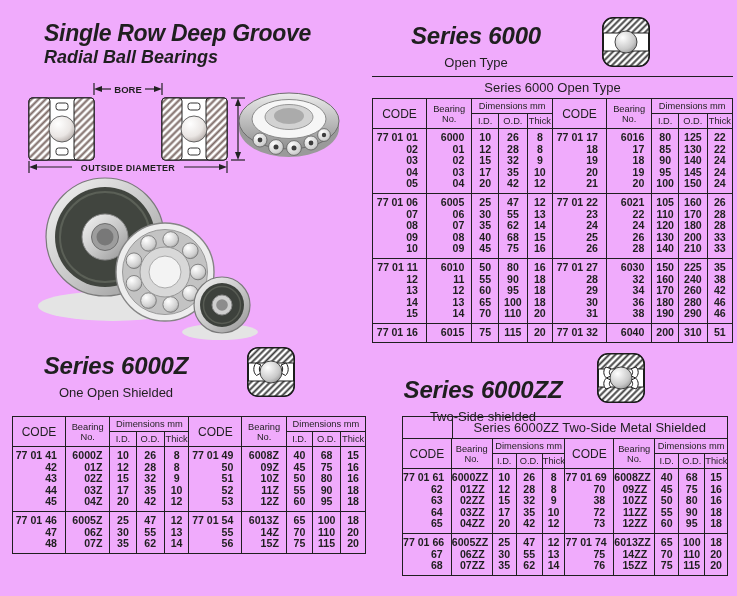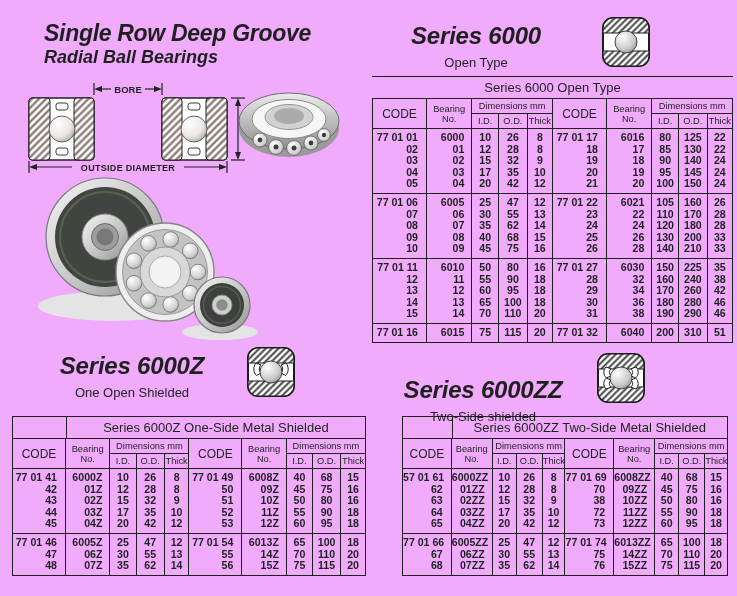--- a/index.html
+++ b/index.html
@@ -13,21 +13,21 @@
 
   
   .main-title{ left:44px; top:20px; }
   .main-title .t1{ font-size:23px; font-weight:bold; font-style:italic; letter-spacing:-0.3px; }
   .main-title .t2{ font-size:18px; font-weight:bold; font-style:italic; margin-top:0; }
 
   .series-head{ text-align:center; }
   .series-head .h{ font-size:24px; font-weight:bold; font-style:italic; letter-spacing:-0.2px; }
   .series-head .s{ font-size:13px; margin-top:5px; }
   .sh-6000{ left:396px; top:22px; width:160px; }
-  .sh-6000z{ left:52px; top:352px; width:160px; }
+  .sh-6000z{ left:36px; top:352px; width:160px; }
   .sh-6000zz{ left:403px; top:376px; width:160px; }
 
   .icon-6000{ left:601px; top:16px; }
   .icon-6000z{ left:246px; top:346px; }
   .icon-6000zz{ left:596px; top:352px; }
 
   
   .tbl{ position:absolute; }
   .tbl-open{ left:372px; top:76px; width:361px; }
   .tbl-z{ left:12px; top:416px; width:354px; }
@@ -513,24 +513,20 @@
     <path d="M12,2 h26 a10,10 0 0 1 10,10 v5 h-46 v-5 a10,10 0 0 1 10,-10 z" fill="url(#hic)" stroke="#1c1c1c" stroke-width="1.2"></path>
     <path d="M2,35 h46 v5 a10,10 0 0 1 -10,10 h-26 a10,10 0 0 1 -10,-10 z" fill="url(#hic)" stroke="#1c1c1c" stroke-width="1.2"></path>
     <path d="M10,15 c-3,3 -3,8 0.5,11 l4.5,-2.2 c-2.2,-2.2 -2.2,-4.8 0,-7 z" fill="#fff" stroke="#1c1c1c" stroke-width="1"></path>
     <path d="M40,15 c3,3 3,8 -0.5,11 l-4.5,-2.2 c2.2,-2.2 2.2,-4.8 0,-7 z" fill="#fff" stroke="#1c1c1c" stroke-width="1"></path>
     <path d="M10,37 c-3,-3 -3,-8 0.5,-11 l4.5,2.2 c-2.2,2.2 -2.2,4.8 0,7 z" fill="#fff" stroke="#1c1c1c" stroke-width="1"></path>
     <path d="M40,37 c3,-3 3,-8 -0.5,-11 l-4.5,2.2 c2.2,2.2 2.2,4.8 0,7 z" fill="#fff" stroke="#1c1c1c" stroke-width="1"></path>
     <circle cx="25" cy="26" r="11" fill="url(#gic)" stroke="#333" stroke-width="0.9"></circle>
   </svg>
 
   <div class="tbl tbl-z">
-    <div class="titlebar offset">
-      <div class="spacer"></div>
-      <div class="ttl">Series 6000Z One-Side Metal Shielded</div>
-    </div>
     <div>
         <table class="cat">
           <colgroup>
             <col class="c-code">
             <col class="c-brg">
             <col class="c-id">
             <col class="c-od">
             <col class="c-th">
             <col class="c-code">
             <col class="c-brg">
@@ -692,21 +688,21 @@
               <th class="h-sub">I.D.</th>
               <th class="h-sub">O.D.</th>
               <th class="h-sub">Thick</th>
               <th class="h-sub">I.D.</th>
               <th class="h-sub">O.D.</th>
               <th class="h-sub">Thick</th>
             </tr>
           </thead>
           <tbody>
             <tr>
-              <td class="td-code">57 01 61</td>
+              <td class="td-code">77 01 61</td>
               <td class="td-brg">6000ZZ</td>
               <td class="td-dim">10</td>
               <td class="td-dim">26</td>
               <td class="td-dim">8</td>
               <td class="td-code">77 01 69</td>
               <td class="td-brg">6008ZZ</td>
               <td class="td-dim">40</td>
               <td class="td-dim">68</td>
               <td class="td-dim">15</td>
             </tr>

